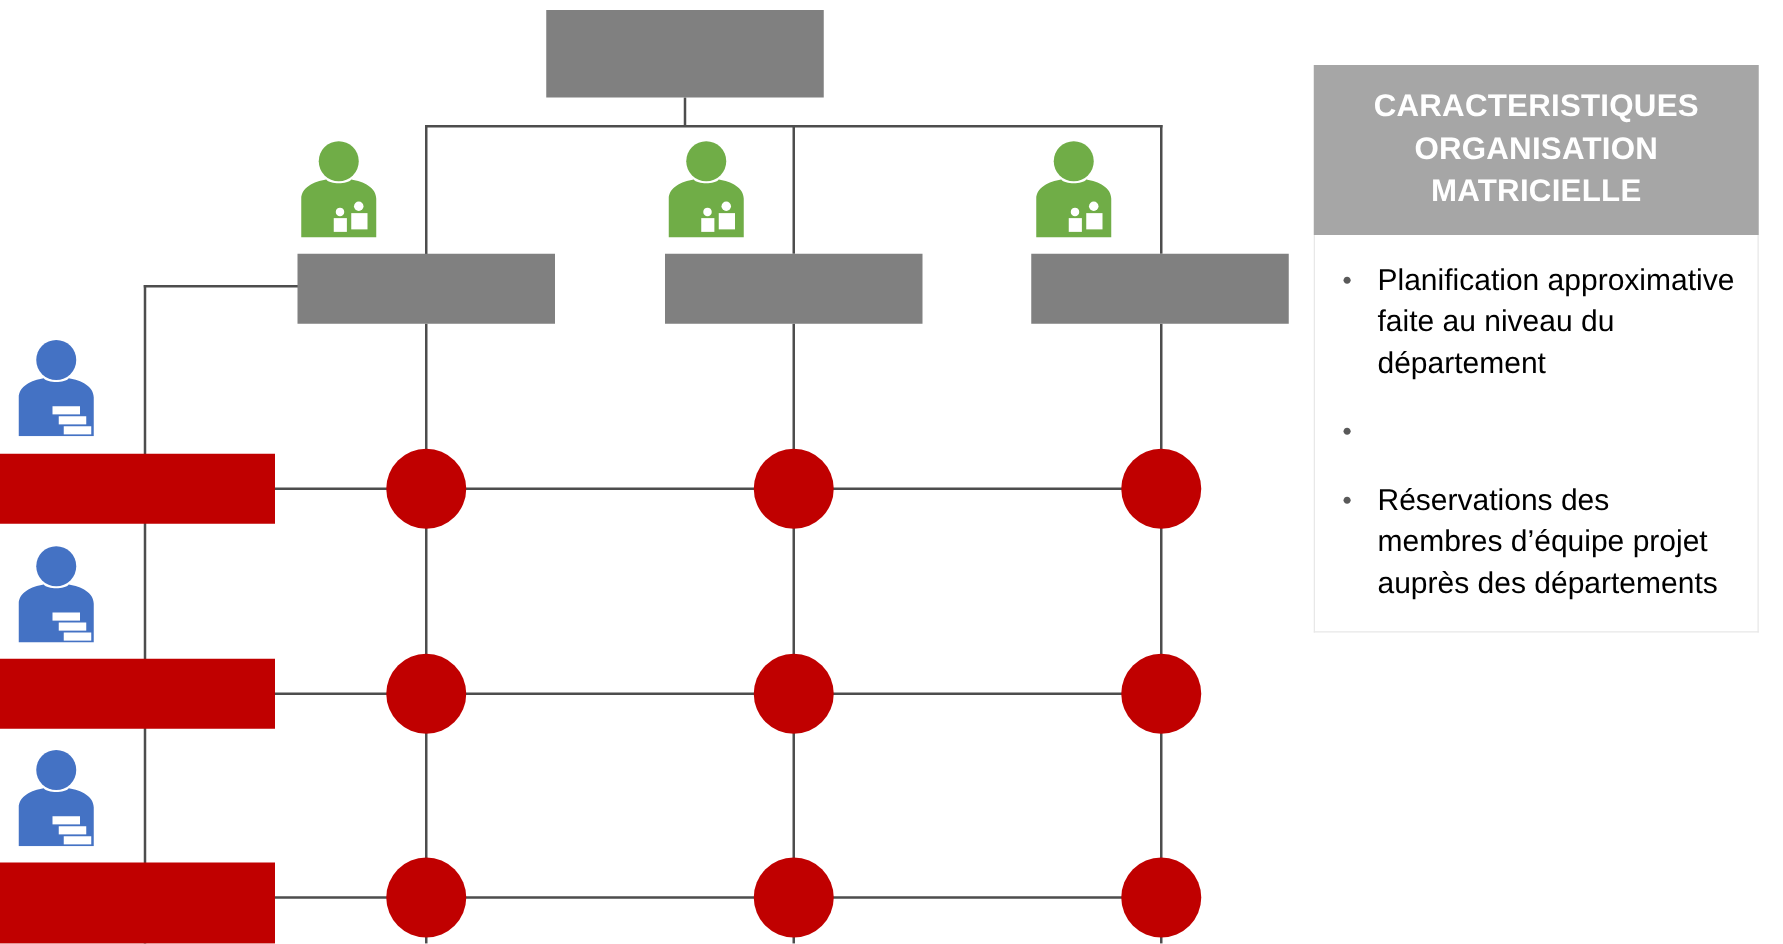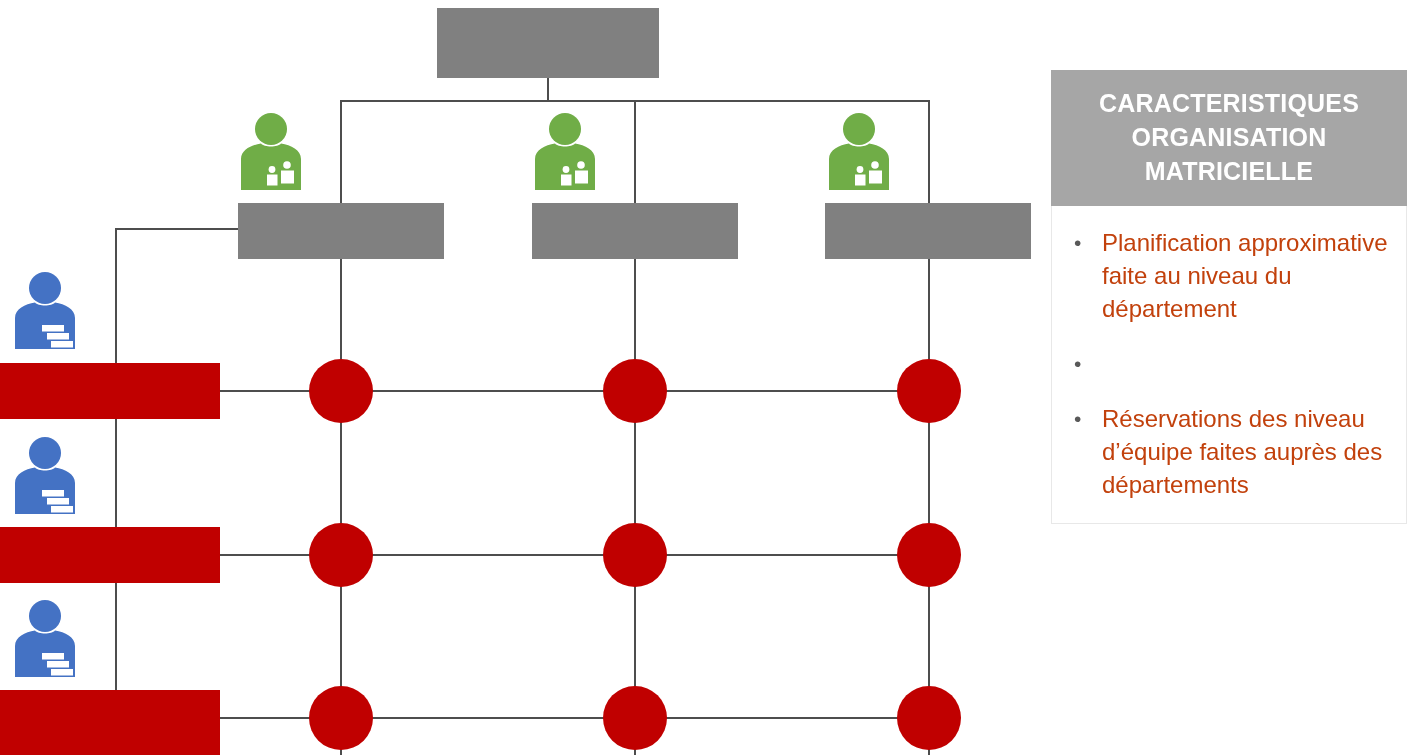--- a/index.html
+++ b/index.html
@@ -53,21 +53,21 @@
   .person svg {
     display: block;
     width: 100%;
     height: 100%;
   }
 
   
   .panel {
     position: absolute;
     left: 1051px;
-    top: 70px;
+    top: 52px;
     width: 356px;
     box-sizing: border-box;
   }
   .panel-header {
     background: #A6A6A6;
     color: #ffffff;
     font-weight: bold;
     font-size: 25px;
     line-height: 34px;
     text-align: center;
@@ -95,21 +95,21 @@
     width: 36px;
     color: #595959;
     font-size: 21px;
     line-height: 33px;
     text-align: left;
     padding-left: 8px;
     box-sizing: border-box;
   }
   .bullet-text {
     flex: 1 1 auto;
-    color: #c2410c;
+    color: #000000;
     font-size: 24px;
     line-height: 33px;
   }
 </style>
 </head>
 <body>
 
 <div id="canvas">
 
   <div class="line-v" style="left:547px; top:78px; height:22px;"></div>
@@ -220,19 +220,19 @@
         <span class="bullet-dot">•</span>
         <span class="bullet-text">Planification approximative faite au niveau du département</span>
       </div>
 
       <div class="bullet-row">
         <span class="bullet-dot">•</span>
       </div>
 
       <div class="bullet-row">
         <span class="bullet-dot">•</span>
-        <span class="bullet-text">Réservations des niveau d’équipe faites auprès des départements</span>
+        <span class="bullet-text">Réservations des membres d’équipe projet auprès des départements</span>
       </div>
 
     </div>
   </div>
 
 </div>
 
 </body></html>

